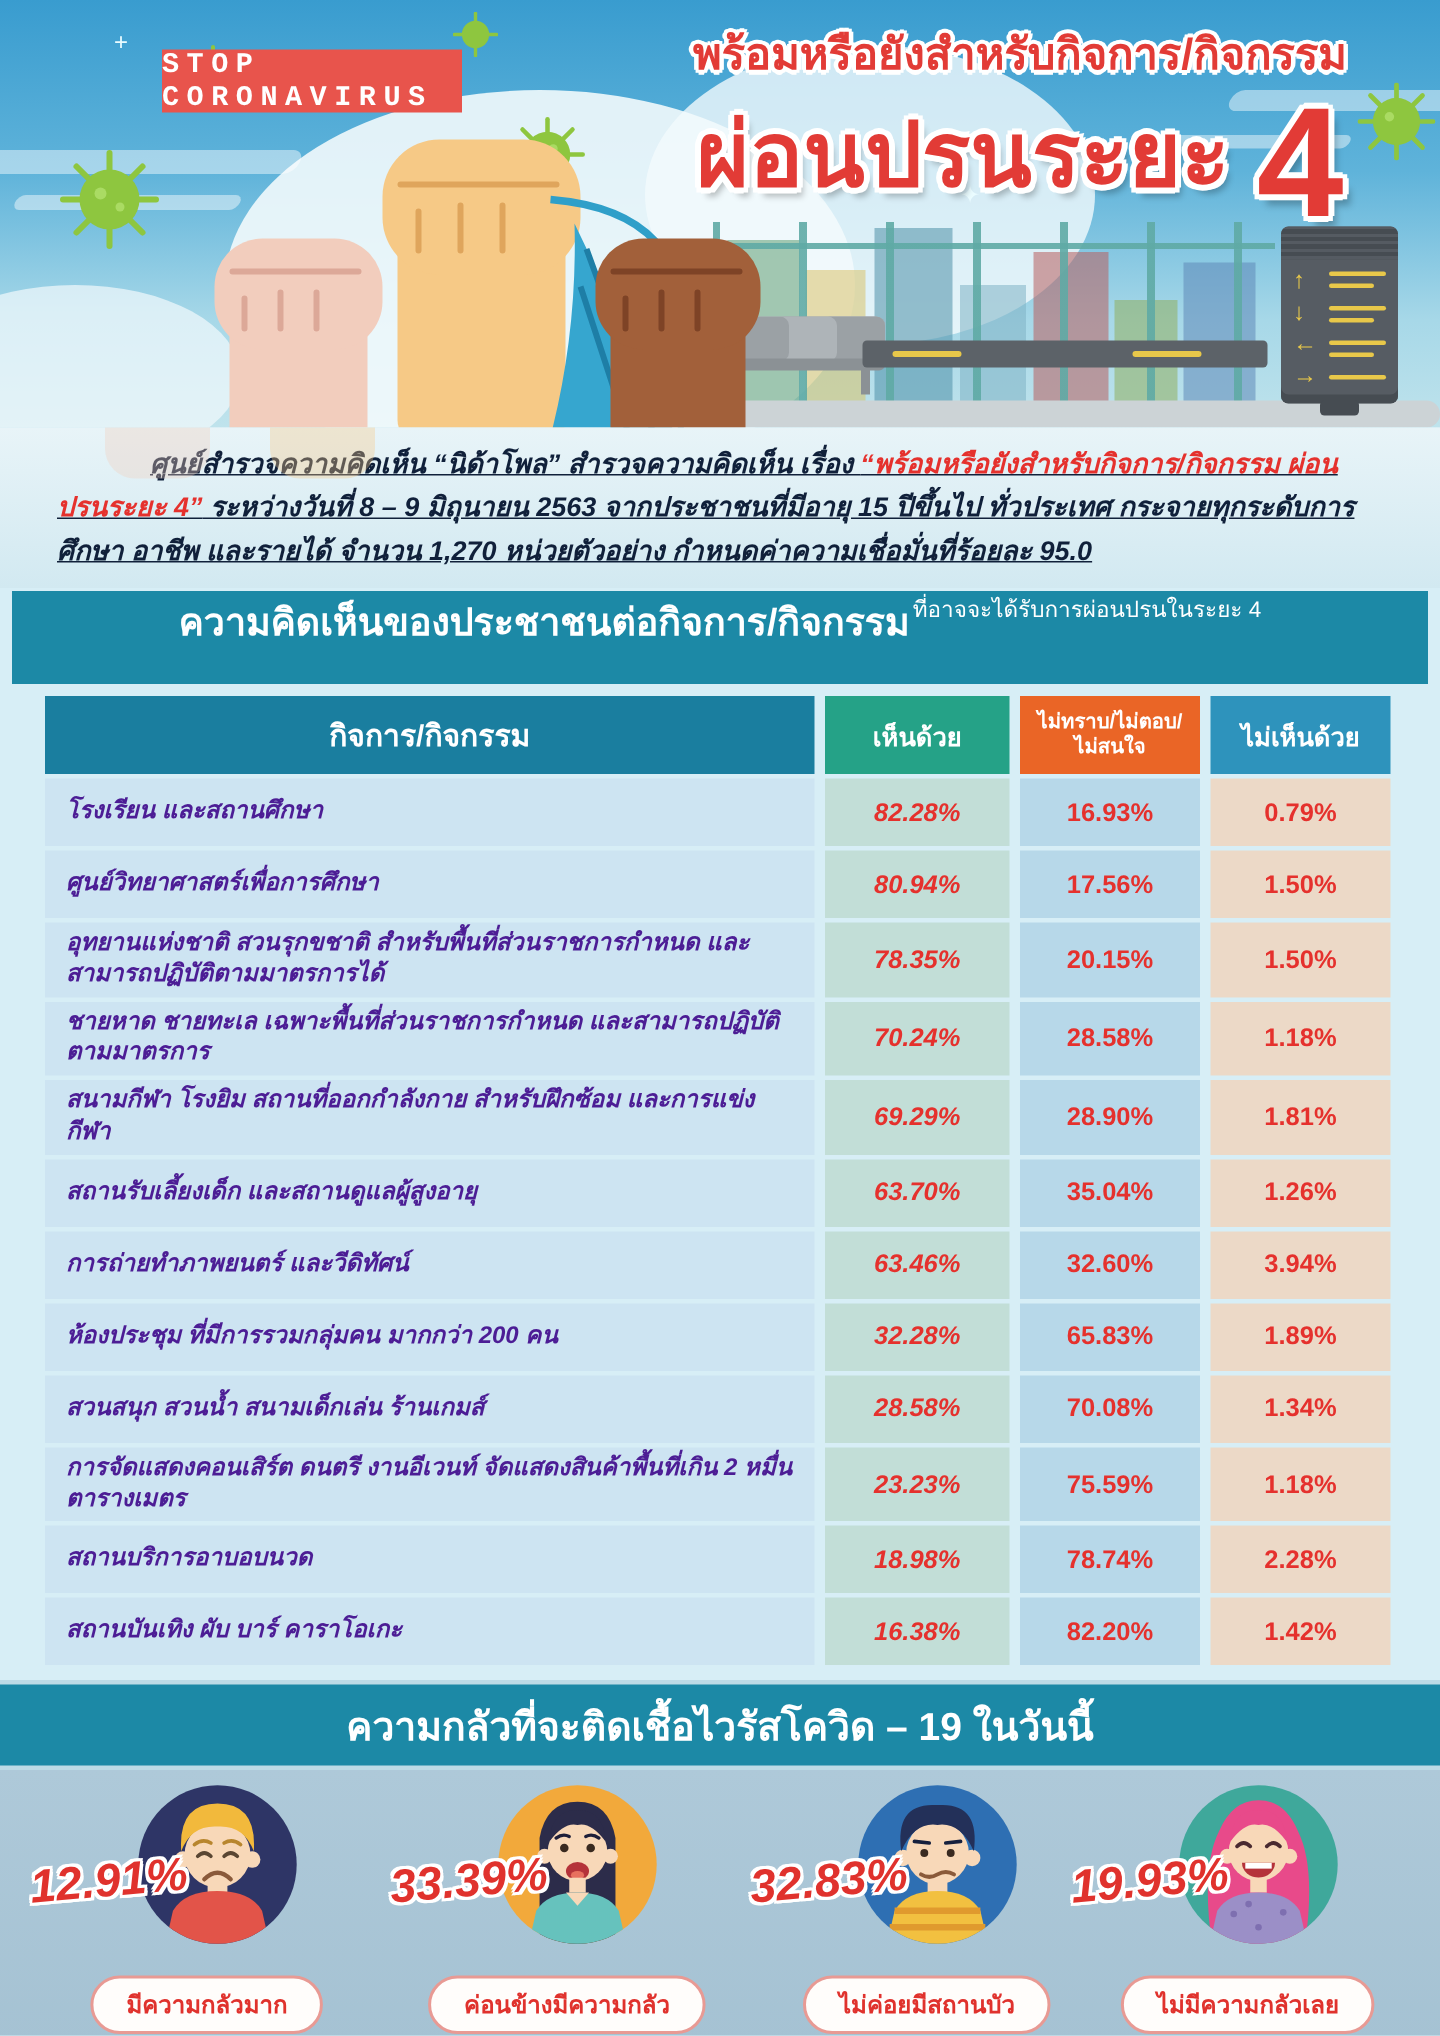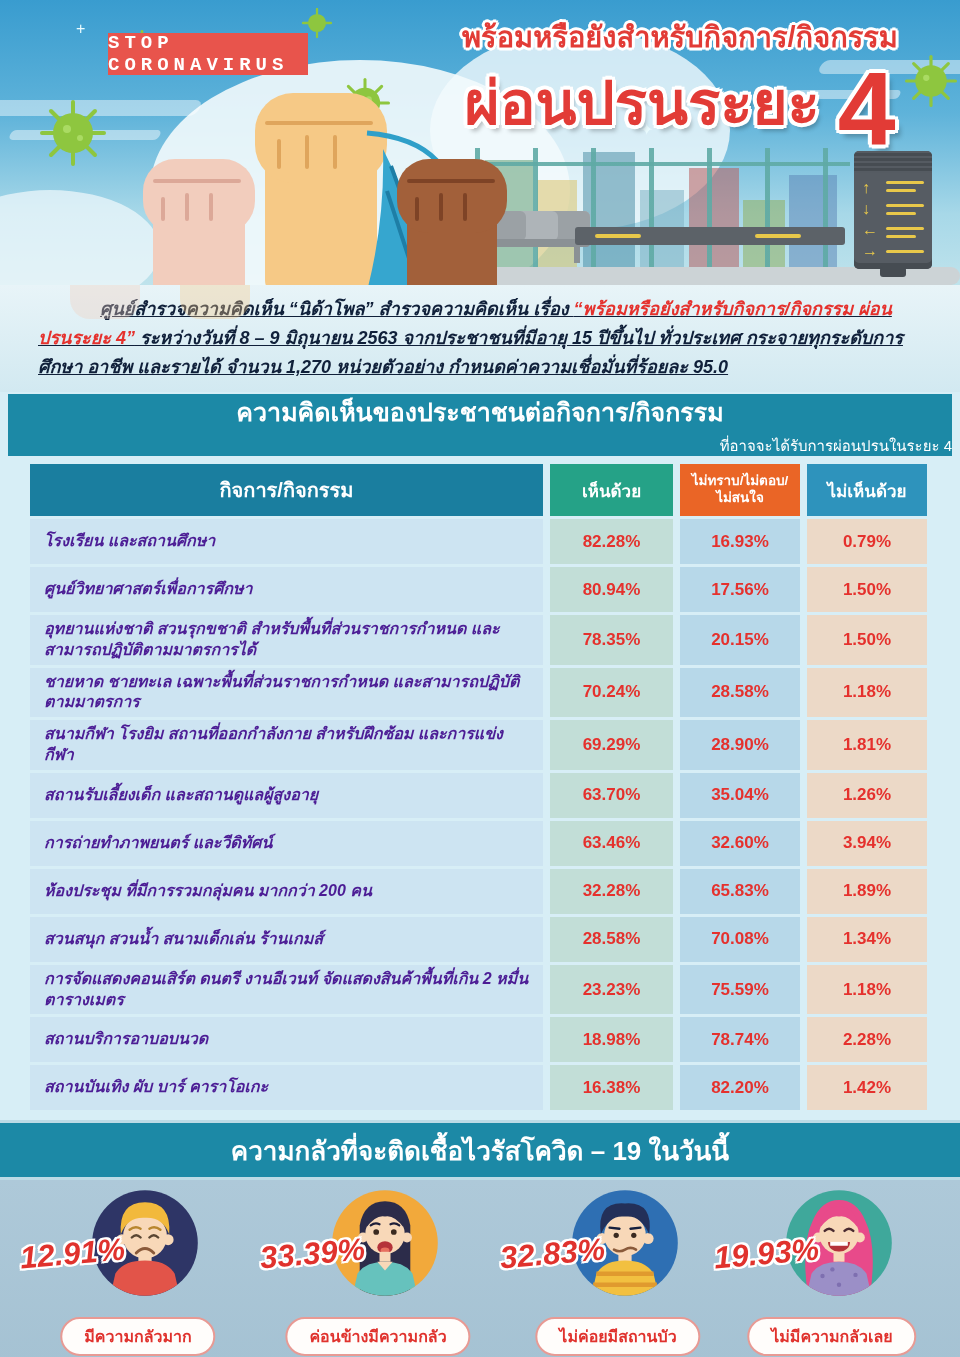--- a/index.html
+++ b/index.html
@@ -74,37 +74,37 @@
   .intro{position:relative;width:960px;height:107px;background:linear-gradient(180deg,#e8f4f8 0%,#d2e9f1 100%);}
   .intro .band{position:absolute;top:0;width:70px;height:34px;opacity:.35;border-radius:0 0 20px 20px;}
   .intro p{
     margin:0;padding:10px 38px 0 38px;text-indent:62px;
     font-size:18px;line-height:1.62;color:#10203a;font-weight:bold;font-style:italic;text-decoration:underline;
   }
   .intro .hl{color:#e5312d;}
   
   .op-title{
     margin:0 8px;height:62px;background:#1c89a6;color:#fff;text-align:center;
-    display:flex;flex-direction:column;justify-content:center;gap:2px;
+    display:flex;flex-direction:row;justify-content:center;gap:2px;
     border-top:2px solid #d7eef6;
   }
   .op-title .t1{font-size:25px;font-weight:bold;}
   .op-title .t2{font-size:15px;text-align:right;}
   
   .table-wrap{padding:8px 30px 10px 30px;}
   .optable{display:grid;grid-template-columns:513px 123px 120px 120px;column-gap:7px;row-gap:3px;}
   .optable .hc{display:flex;align-items:center;justify-content:center;color:#fff;font-weight:bold;text-align:center;min-height:52px;}
   .hc.h-label{background:#1a7e9f;font-size:20px;}
   .hc.h-agree{background:#25a287;font-size:17px;}
   .hc.h-disagree{background:#2e93bc;font-size:17px;}
   .hc.h-unknown{background:#ea6526;font-size:13.5px;line-height:1.25;padding:0 6px;}
   .cell{display:flex;align-items:center;min-height:37px;}
   .c-label{background:#cde4f2;color:#4c1d95;font-weight:bold;font-style:italic;font-size:16px;line-height:1.3;padding:4px 14px;}
   .c-val{justify-content:center;color:#e5312d;font-weight:bold;font-size:17px;}
-  .c-agree{background:#c2ded7;}
+  .c-agree{background:#c2ded7;font-style:italic;}
   .c-disagree{background:#b7d8e9;}
   .c-unknown{background:#ecd9c7;}
   
   .fear-title{
     height:54px;background:#1c89a6;color:#fff;display:flex;align-items:center;justify-content:center;
     font-size:26px;font-weight:bold;border-top:3px solid #bcdbe6;border-bottom:3px solid #bcdbe6;
   }
   .fear-body{position:relative;height:183px;background:linear-gradient(180deg,#aec9d9 0%,#a5c2d3 100%);}
   .fear-item{position:absolute;top:8px;width:240px;height:170px;}
   .fear-item .avatar{position:absolute;left:72px;top:0;width:110px;height:110px;}

